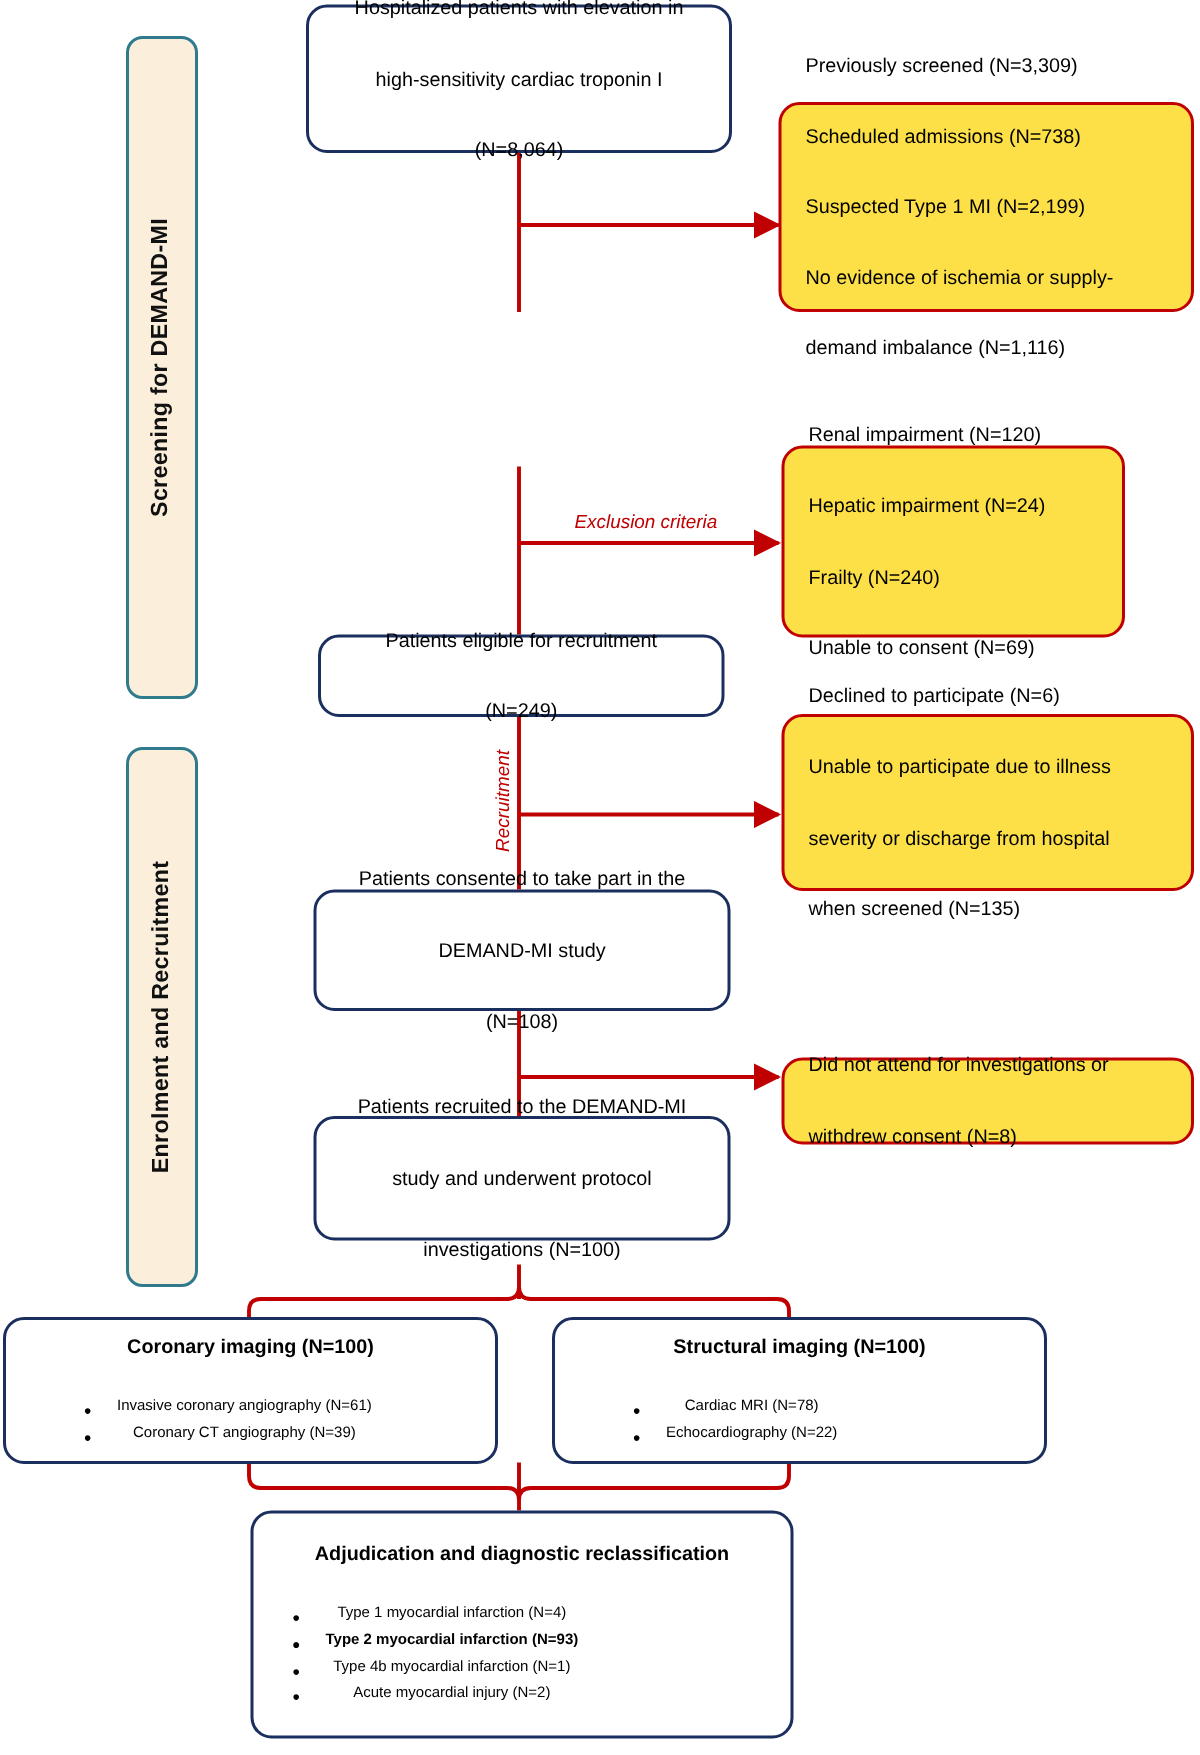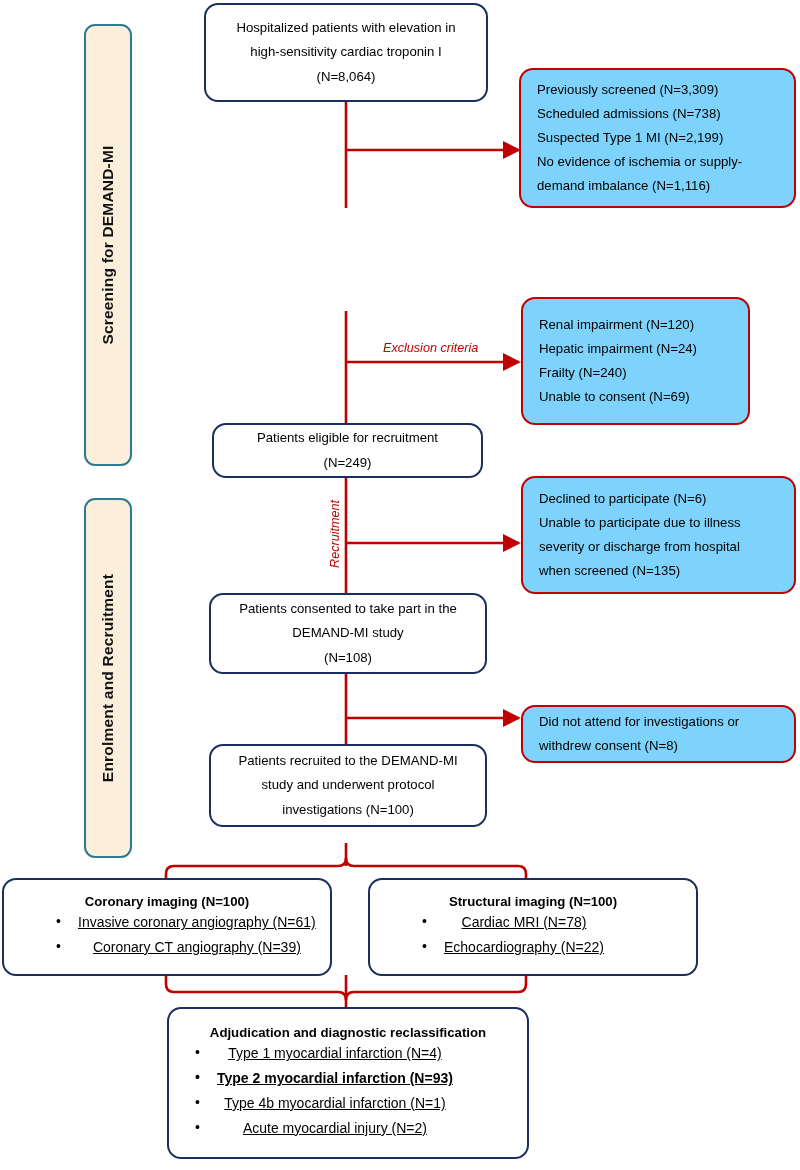--- a/index.html
+++ b/index.html
@@ -10,36 +10,36 @@
     position:relative;
     overflow:hidden;
     color:#000000;
   }
   #canvas { position:absolute; left:0; top:0; width:800px; height:1170px; }
 
   
   #wires { position:absolute; left:0; top:0; width:800px; height:1170px; }
 
   
-  .node { position:absolute; box-sizing:border-box; }
+  .node { position:absolute; box-sizing:border-box;gap:23px; }
 
   .box-navy {
     border:2.5px solid #1b2f5e;
     border-radius:14px;
     background:#ffffff;
     display:flex;
     flex-direction:column;
     align-items:center;
     justify-content:center;
     text-align:center;
   }
   .box-red {
     border:2.5px solid #c00000;
     border-radius:14px;
-    background:#7dd3fc;
+    background:#fde047;
     display:flex;
     flex-direction:column;
     justify-content:center;
   }
   .box-red .line { text-align:left; padding-left:16px; }
 
   .line { font-size:13.2px; line-height:1.82; white-space:nowrap; }
 
   
   .phase {
@@ -77,26 +77,25 @@
     width:100%;
     margin-bottom:1px;
     white-space:nowrap;
   }
   ul.bullets {
     margin:0; padding:0 0 0 52px;
     list-style:none;
     align-self:flex-start;
   }
   ul.bullets li {
-    font-size:14px;
+    font-size:10px;
     line-height:1.78;
     white-space:nowrap;
     position:relative;
     padding-left:22px;
-    text-decoration:underline;
   }
   ul.bullets li:before {
     content:"\2022";
     position:absolute;
     left:0; top:-1px;
     font-size:14px;
   }
   ul.bullets li.bold { font-weight:bold; }
   .box-navy.listbox { justify-content:center; align-items:center; }
 </style>

